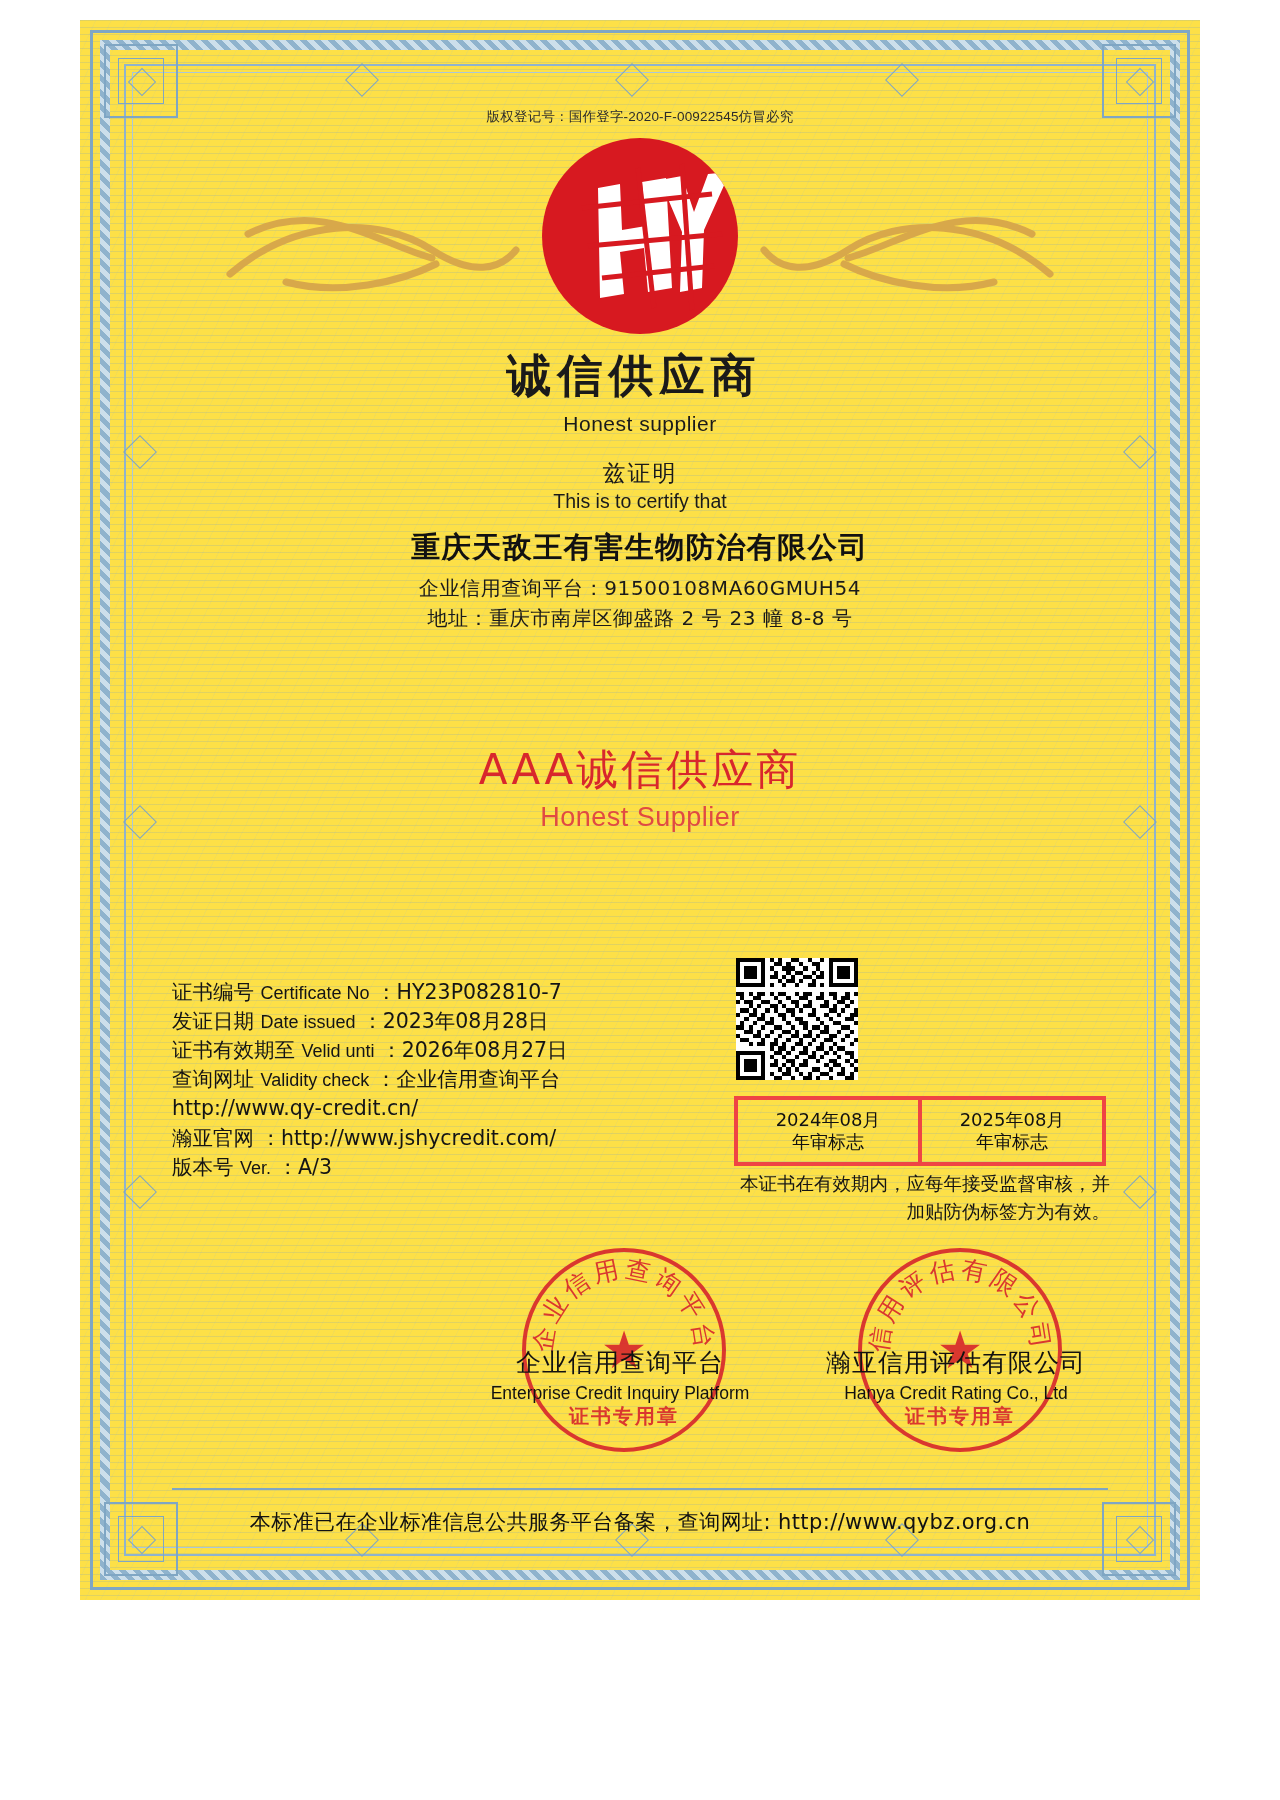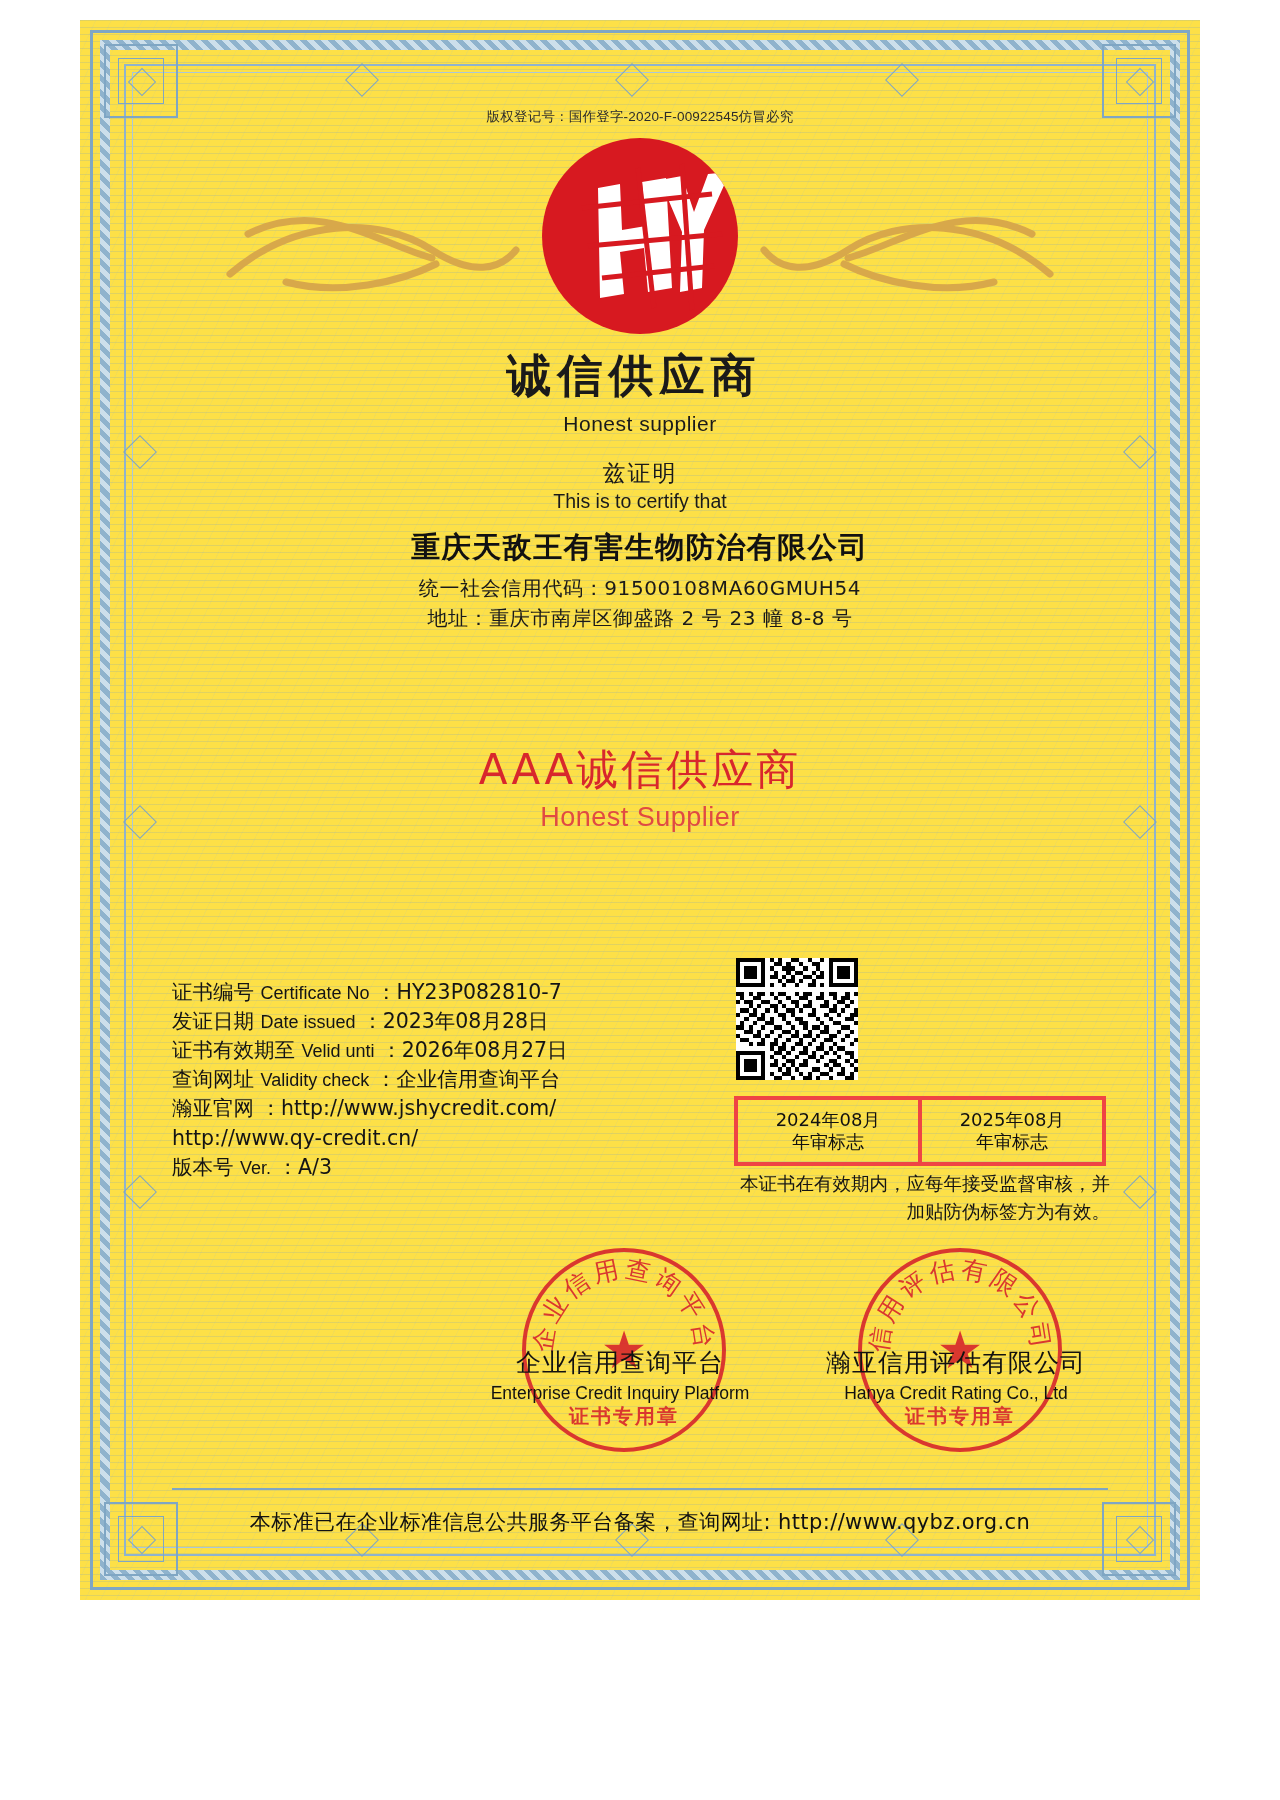--- a/index.html
+++ b/index.html
@@ -446,21 +446,21 @@
           </g>
         </svg>
       </div>
     </div>
 
     <div class="title-cn">诚信供应商</div>
     <div class="title-en">Honest supplier</div>
     <div class="certify-cn">兹证明</div>
     <div class="certify-en">This is to certify that</div>
     <div class="company">重庆天敌王有害生物防治有限公司</div>
-    <div class="credit-code">统一社会信用代码：91500108MA60GMUH54</div>
+    <div class="credit-code">企业信用查询平台：91500108MA60GMUH54</div>
     <div class="address">地址：重庆市南岸区御盛路 2 号 23 幢 8-8 号</div>
 
     <div class="award-cn">AAA诚信供应商</div>
     <div class="award-en">Honest Supplier</div>
 
     <div class="details">
       <div class="row">
         <span>证书编号</span>
         <span class="en">Certificate No</span>
         <span>：HY23P082810-7</span>
@@ -474,25 +474,25 @@
         <span>证书有效期至</span>
         <span class="en">Velid unti</span>
         <span>：2026年08月27日</span>
       </div>
       <div class="row">
         <span>查询网址</span>
         <span class="en">Validity check</span>
         <span>：企业信用查询平台</span>
       </div>
       <div class="row">
+        <span>http://www.qy-credit.cn/</span>
+      </div>
+      <div class="row">
         <span>瀚亚官网</span>
         <span>：http://www.jshycredit.com/</span>
-      </div>
-      <div class="row">
-        <span>http://www.qy-credit.cn/</span>
       </div>
       <div class="row">
         <span>版本号</span>
         <span class="en">Ver.</span>
         <span>：A/3</span>
       </div>
     </div>
 
     <div class="qr-box">
       <svg width="122" height="122" viewBox="0 0 29 29" shape-rendering="crispEdges">

